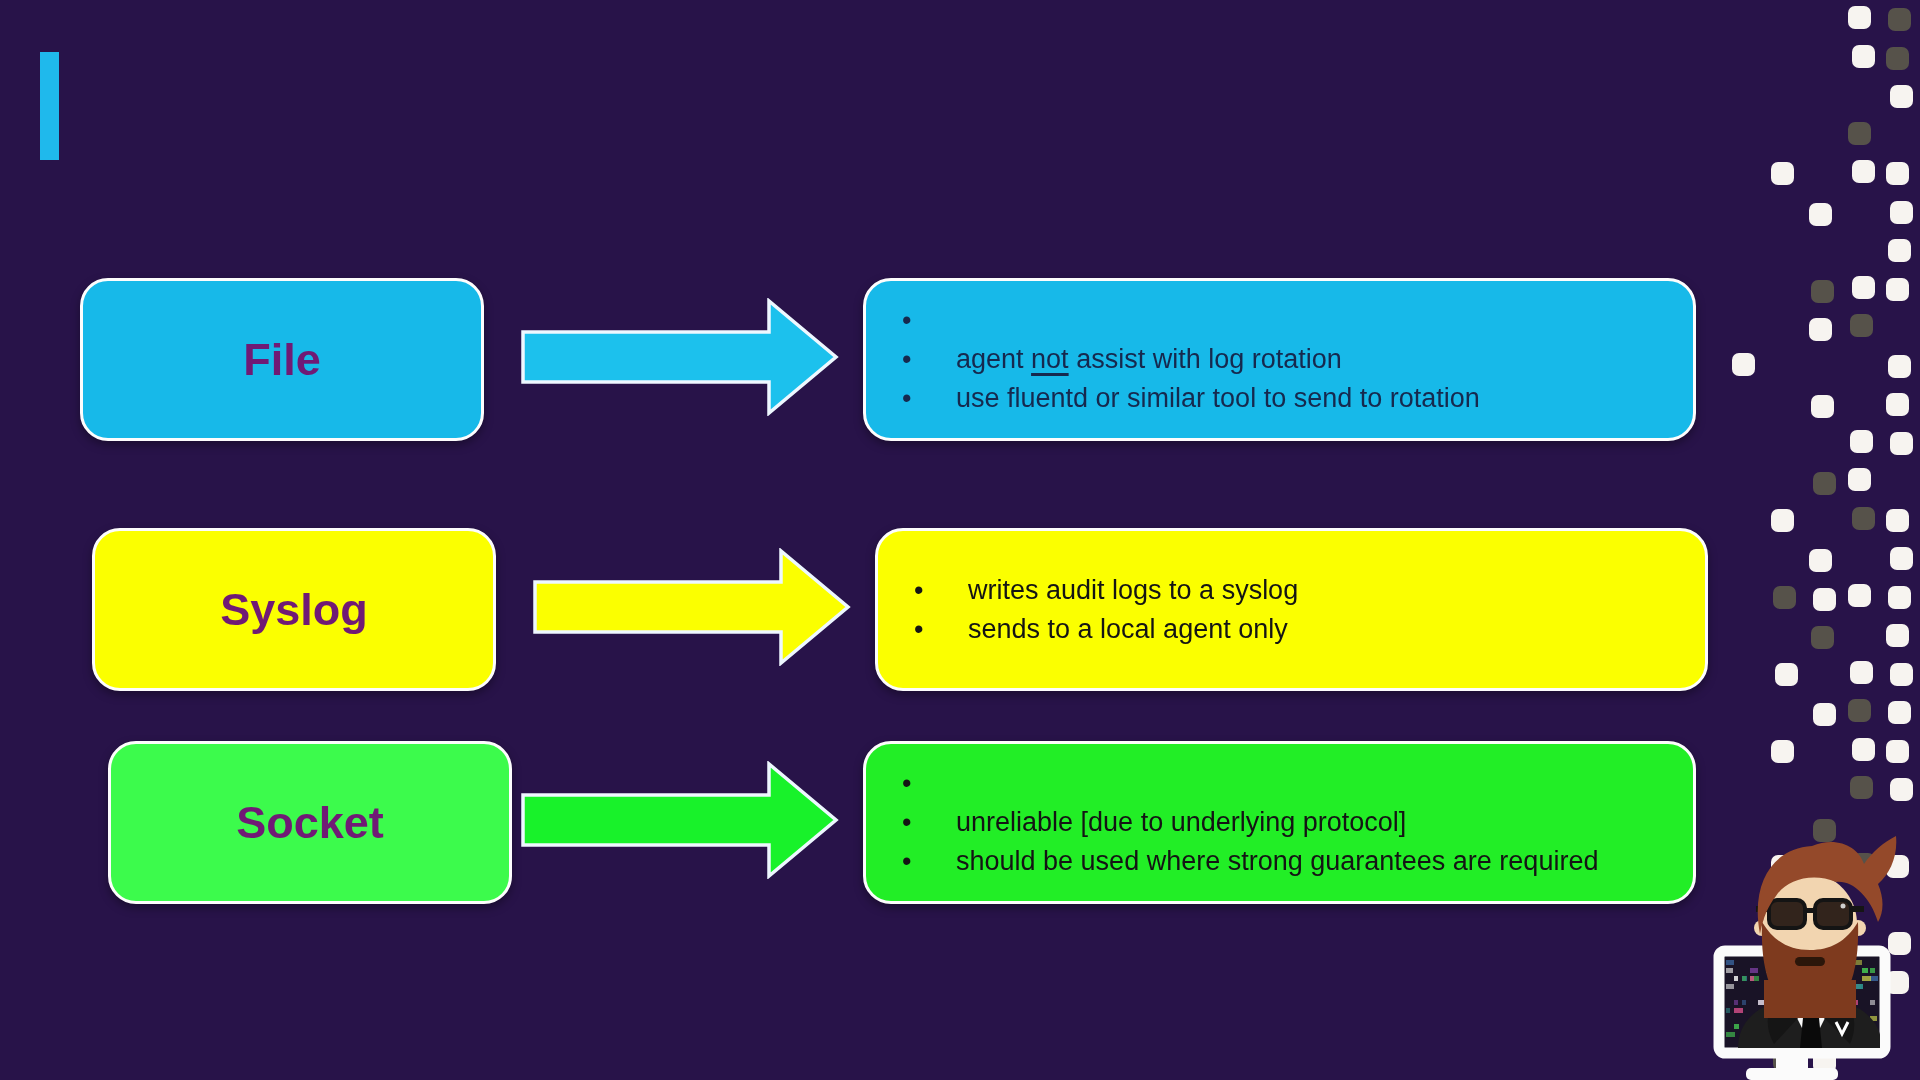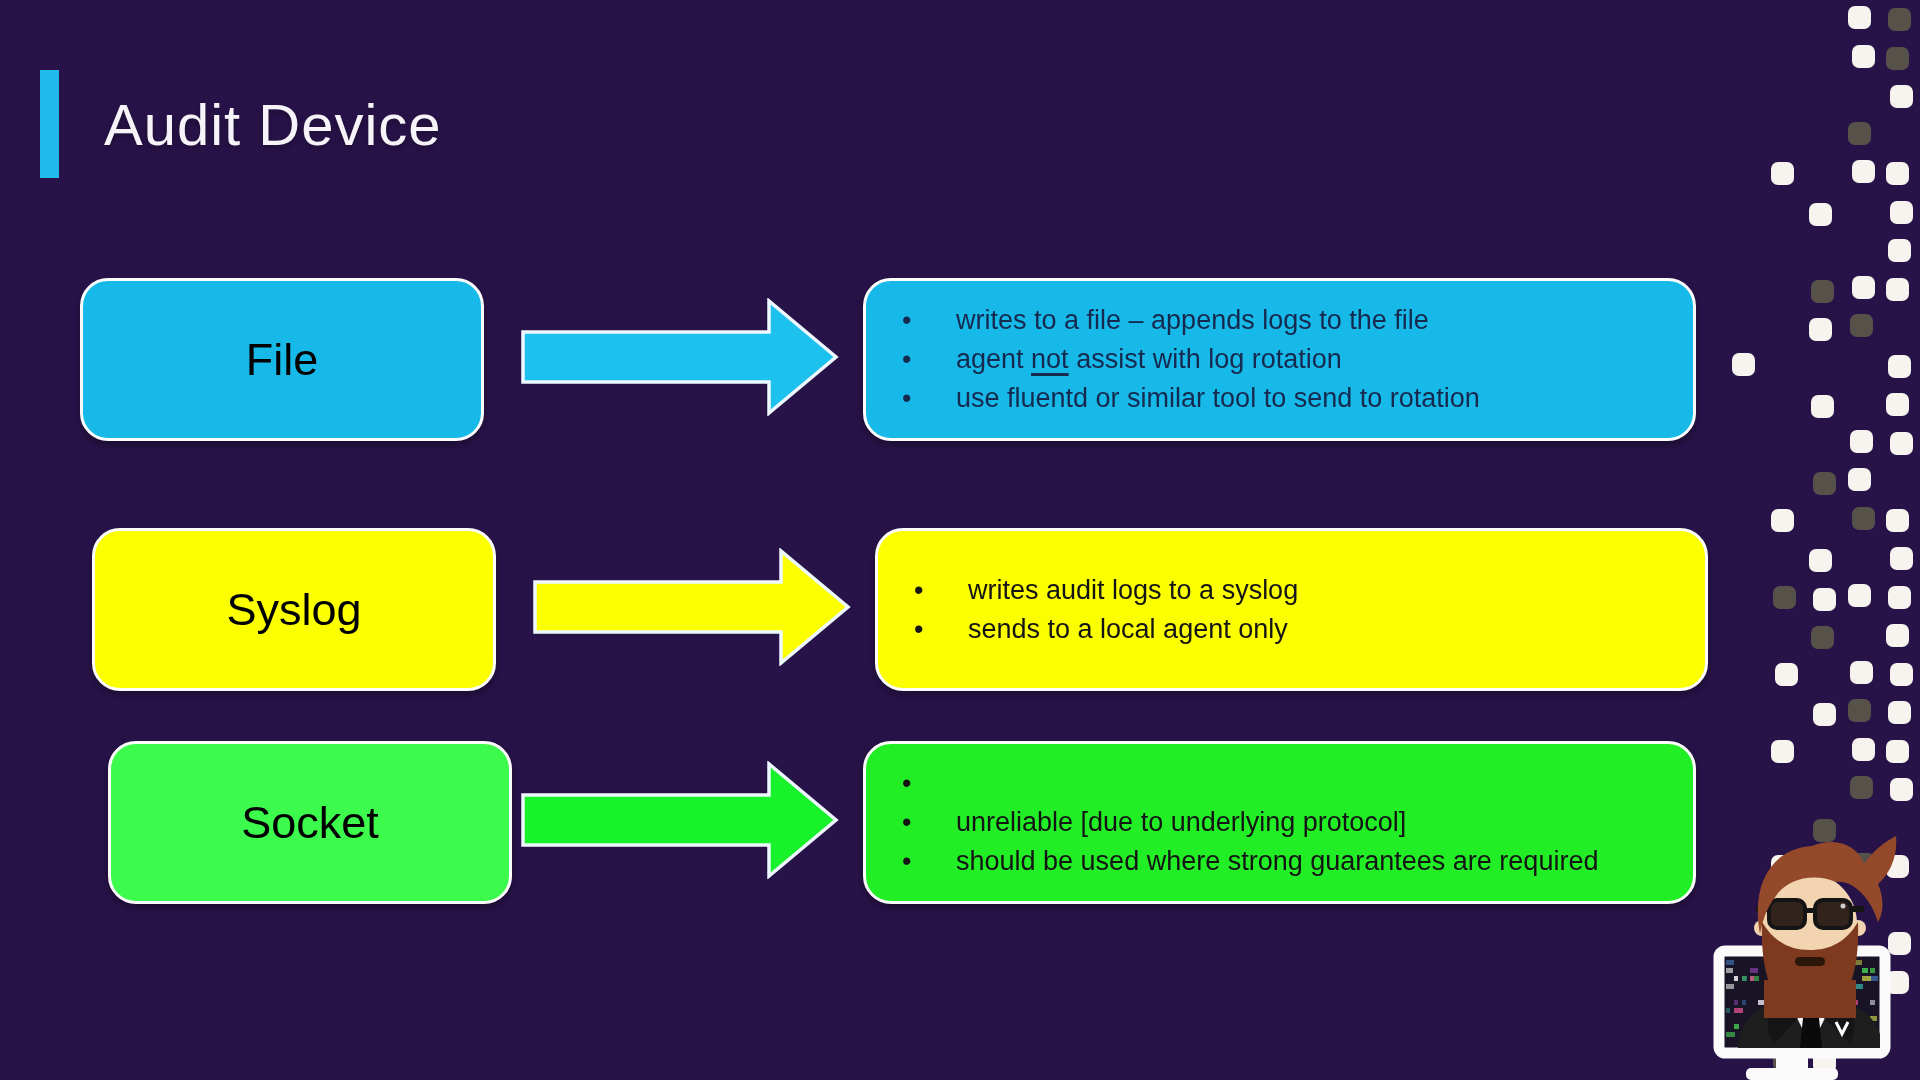--- a/index.html
+++ b/index.html
@@ -14,21 +14,21 @@
   .page-title{color:#f6f4f8;font-size:58px;font-weight:400;letter-spacing:1px;
     text-shadow:0 3px 6px rgba(0,0,0,.35);}
   
   .row{position:absolute;left:0;width:1920px;height:157px;}
   .label-box{
     position:absolute;left:80px;top:0;width:398px;height:157px;
     border:3px solid #fdfdfd;border-radius:28px;
     display:flex;align-items:center;justify-content:center;
     box-shadow:0 4px 10px rgba(0,0,0,.35);
   }
-  .label-text{font-size:45px;color:#000000;}
+  .label-text{font-size:45px;color:#701a75;font-weight:bold;}
   .arrow{position:absolute;left:521px;top:50%;transform:translateY(-50%);}
   .content-box{
     position:absolute;left:863px;top:0;width:827px;height:157px;
     border:3px solid #fdfdfd;border-radius:28px;
     display:flex;flex-direction:column;justify-content:center;
     box-shadow:0 4px 10px rgba(0,0,0,.35);
   }
   .bullets{list-style:none;margin:0;padding:0 20px 0 36px;}
   .bullets li{display:flex;font-size:27px;line-height:39px;color:#141414;}
   .bullets .dot{width:54px;flex:0 0 54px;}
@@ -40,36 +40,34 @@
   
   .presenter{position:absolute;left:1700px;top:830px;width:220px;height:250px;}
 </style>
 </head>
 <body>
 
 <div class="slide">
 
   <div class="title-wrap">
     <div class="accent-bar"></div>
-    <h1 class="page-title">Audit Device</h1>
   </div>
 
   <main id="rows">
     <section class="row row-file" style="top: 278px;">
       <div class="label-box" style="background: rgb(23, 185, 233);">
         <span class="label-text">File</span>
       </div>
       <svg class="arrow" width="318" height="118" viewBox="0 0 318 118">
         <polygon points="2,34 248,34 248,3 315,59 248,115 248,84 2,84" stroke-width="3.5" fill="#1cc1ed" stroke="#eef8ff"></polygon>
       </svg>
       <div class="content-box" style="background: rgb(23, 185, 233);">
         <ul class="bullets">
             <li>
               <span class="dot">•</span>
-              <span><span>writes to a file – appends logs to the file</span></span>
             </li>
             <li>
               <span class="dot">•</span>
               <span><span>agent </span><span class="u">not</span><span> assist with log rotation</span></span>
             </li>
             <li>
               <span class="dot">•</span>
               <span><span>use fluentd or similar tool to send to rotation</span></span>
             </li>
           </ul>

